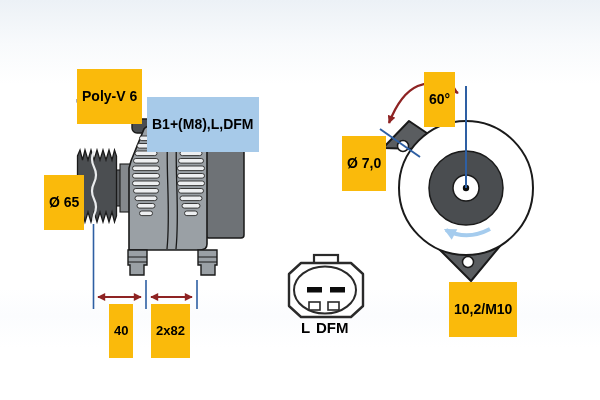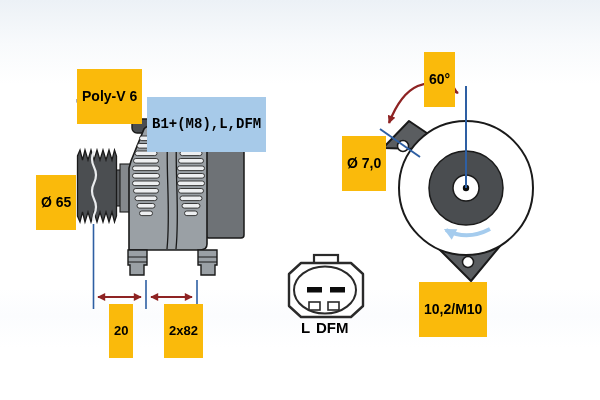--- a/index.html
+++ b/index.html
@@ -7,21 +7,21 @@
     position:relative;width:600px;height:400px;overflow:hidden;
     font-family:"Liberation Sans",sans-serif;
     background:linear-gradient(180deg,#ECF1F6 0%,#F8FAFC 11%,#FFFFFF 21%,#FFFFFF 72%,#FBFCFE 79%,#FFFFFF 87%,#FFFFFF 100%);
   }
   .drawing{position:absolute;left:0;top:0;}
   .lbl{
     position:absolute;font-weight:bold;font-size:14px;line-height:1.35;
     color:#000;padding:18px 5px;white-space:nowrap;
   }
   .lbl.yellow{background:#FABA0B;}
-  .lbl.blue{background:#A7CAE9;font-family:Liberation Mono, monospace;}
+  .lbl.blue{background:#A7CAE9;}
   .lbl.plain{background:none;padding:0;font-size:15px;}
   .lbl.small{font-size:13px;}
 </style>
 </head>
 <body>
 
 <div class="canvas">
 
   <svg class="drawing" width="600" height="400" viewBox="0 0 600 400">
     <defs>
@@ -121,22 +121,22 @@
       <circle cx="466" cy="188" r="3.2" fill="#0C0C0C"></circle>
       <path d="M490,229 Q467,241 446,230" fill="none" stroke="#A5CCEE" stroke-width="4" marker-end="url(#arrB)"></path>
       <line x1="466" y1="86" x2="466" y2="188" stroke="#2E5FA3" stroke-width="2"></line>
       <line x1="380" y1="129" x2="420" y2="157" stroke="#2E5FA3" stroke-width="2"></line>
       <path d="M458,93 Q412,64 389,123" fill="none" stroke="#8E2323" stroke-width="2.4" marker-start="url(#arrR)" marker-end="url(#arrR)"></path>
     </g>
   </svg>
 
   <div class="lbl yellow" style="left:77px;top:69px">Poly-V 6</div>
   <div class="lbl blue" style="left:147px;top:97px">B1+(M8),L,DFM</div>
-  <div class="lbl yellow" style="left:36px;top:175px">Ø 65</div>
-  <div class="lbl yellow small" style="left:109px;top:304px">20</div>
-  <div class="lbl yellow small" style="left:164px;top:304px">2x82</div>
-  <div class="lbl yellow" style="left:424px;top:52px">60°</div>
+  <div class="lbl yellow" style="left:44px;top:175px">Ø 65</div>
+  <div class="lbl yellow small" style="left:109px;top:304px">40</div>
+  <div class="lbl yellow small" style="left:151px;top:304px">2x82</div>
+  <div class="lbl yellow" style="left:424px;top:72px">60°</div>
   <div class="lbl yellow" style="left:342px;top:136px">Ø 7,0</div>
-  <div class="lbl yellow" style="left:419px;top:282px">10,2/M10</div>
+  <div class="lbl yellow" style="left:449px;top:282px">10,2/M10</div>
   <div class="lbl plain" style="left:301px;top:318px">L</div>
   <div class="lbl plain" style="left:316px;top:318px">DFM</div>
 
 </div>
 
 </body></html>

